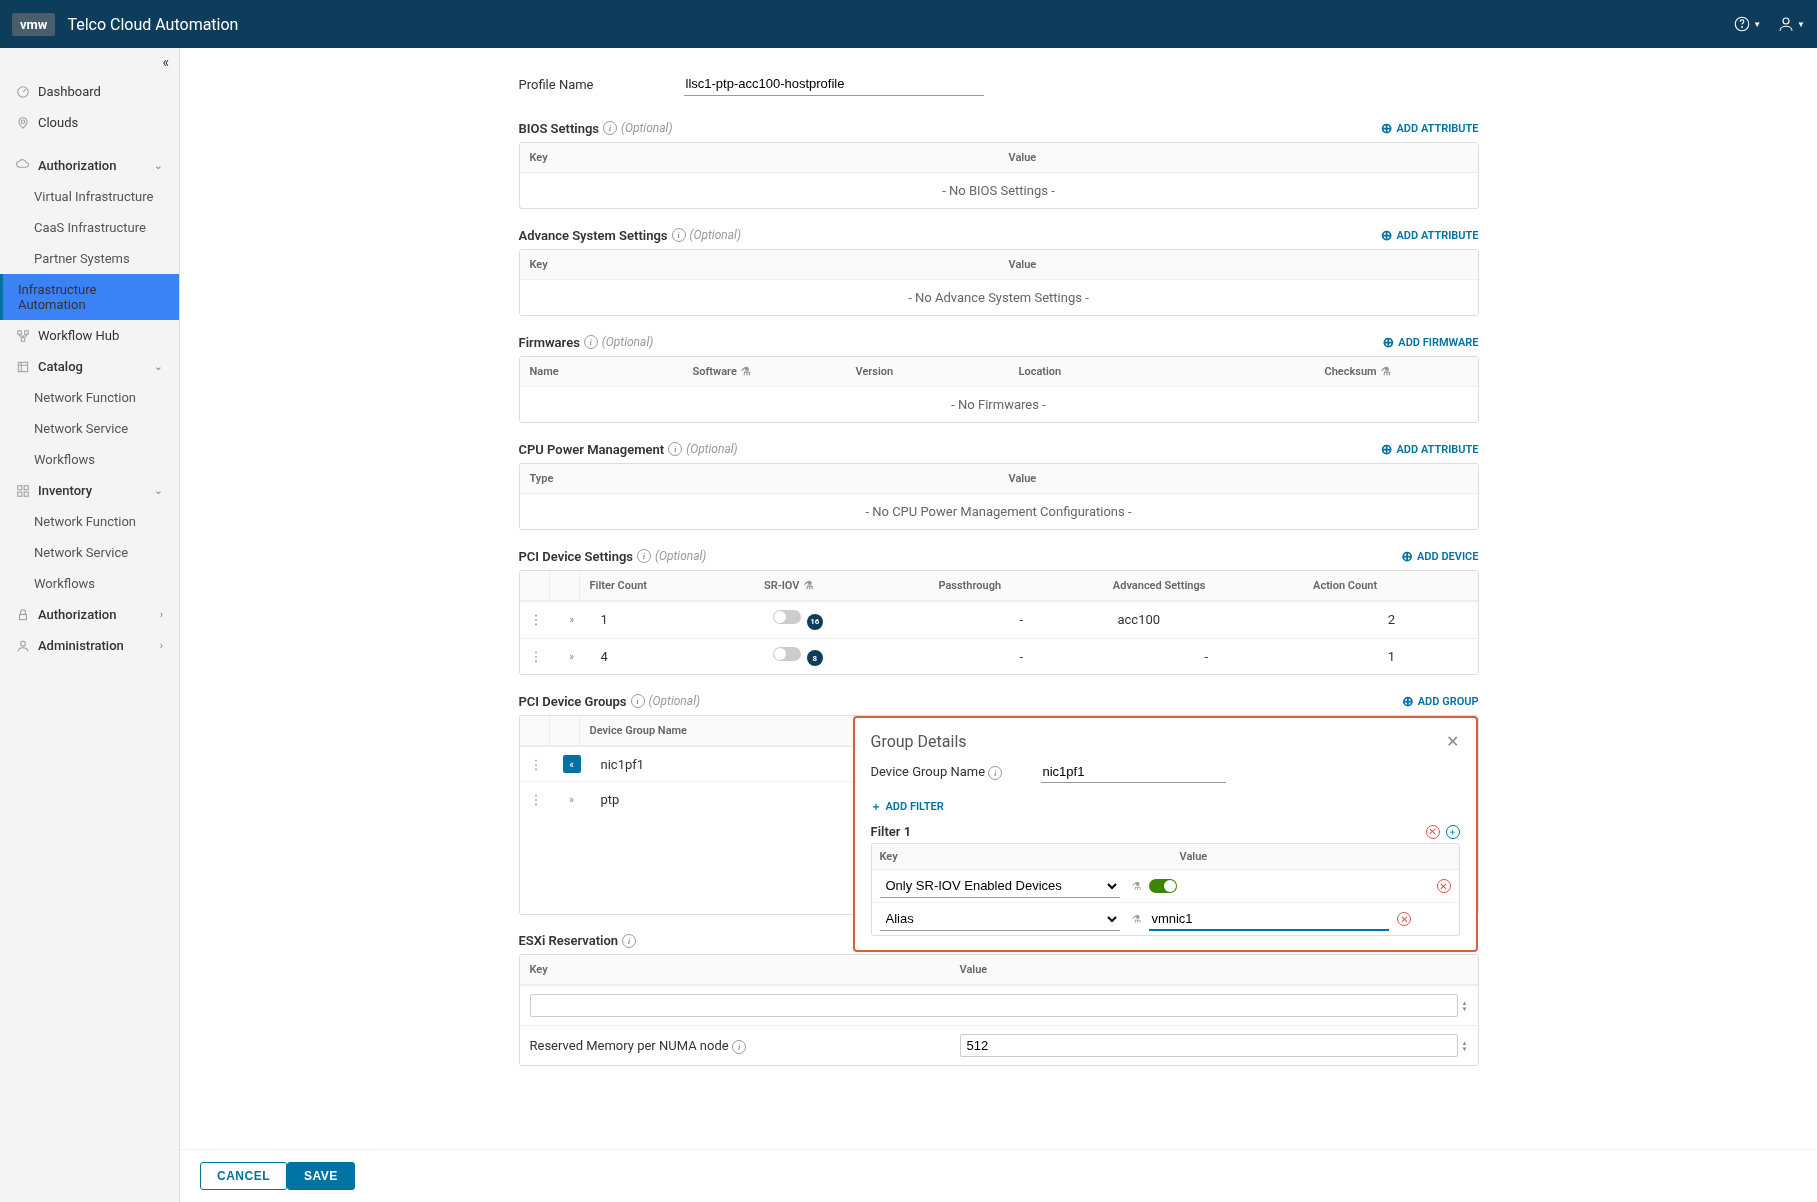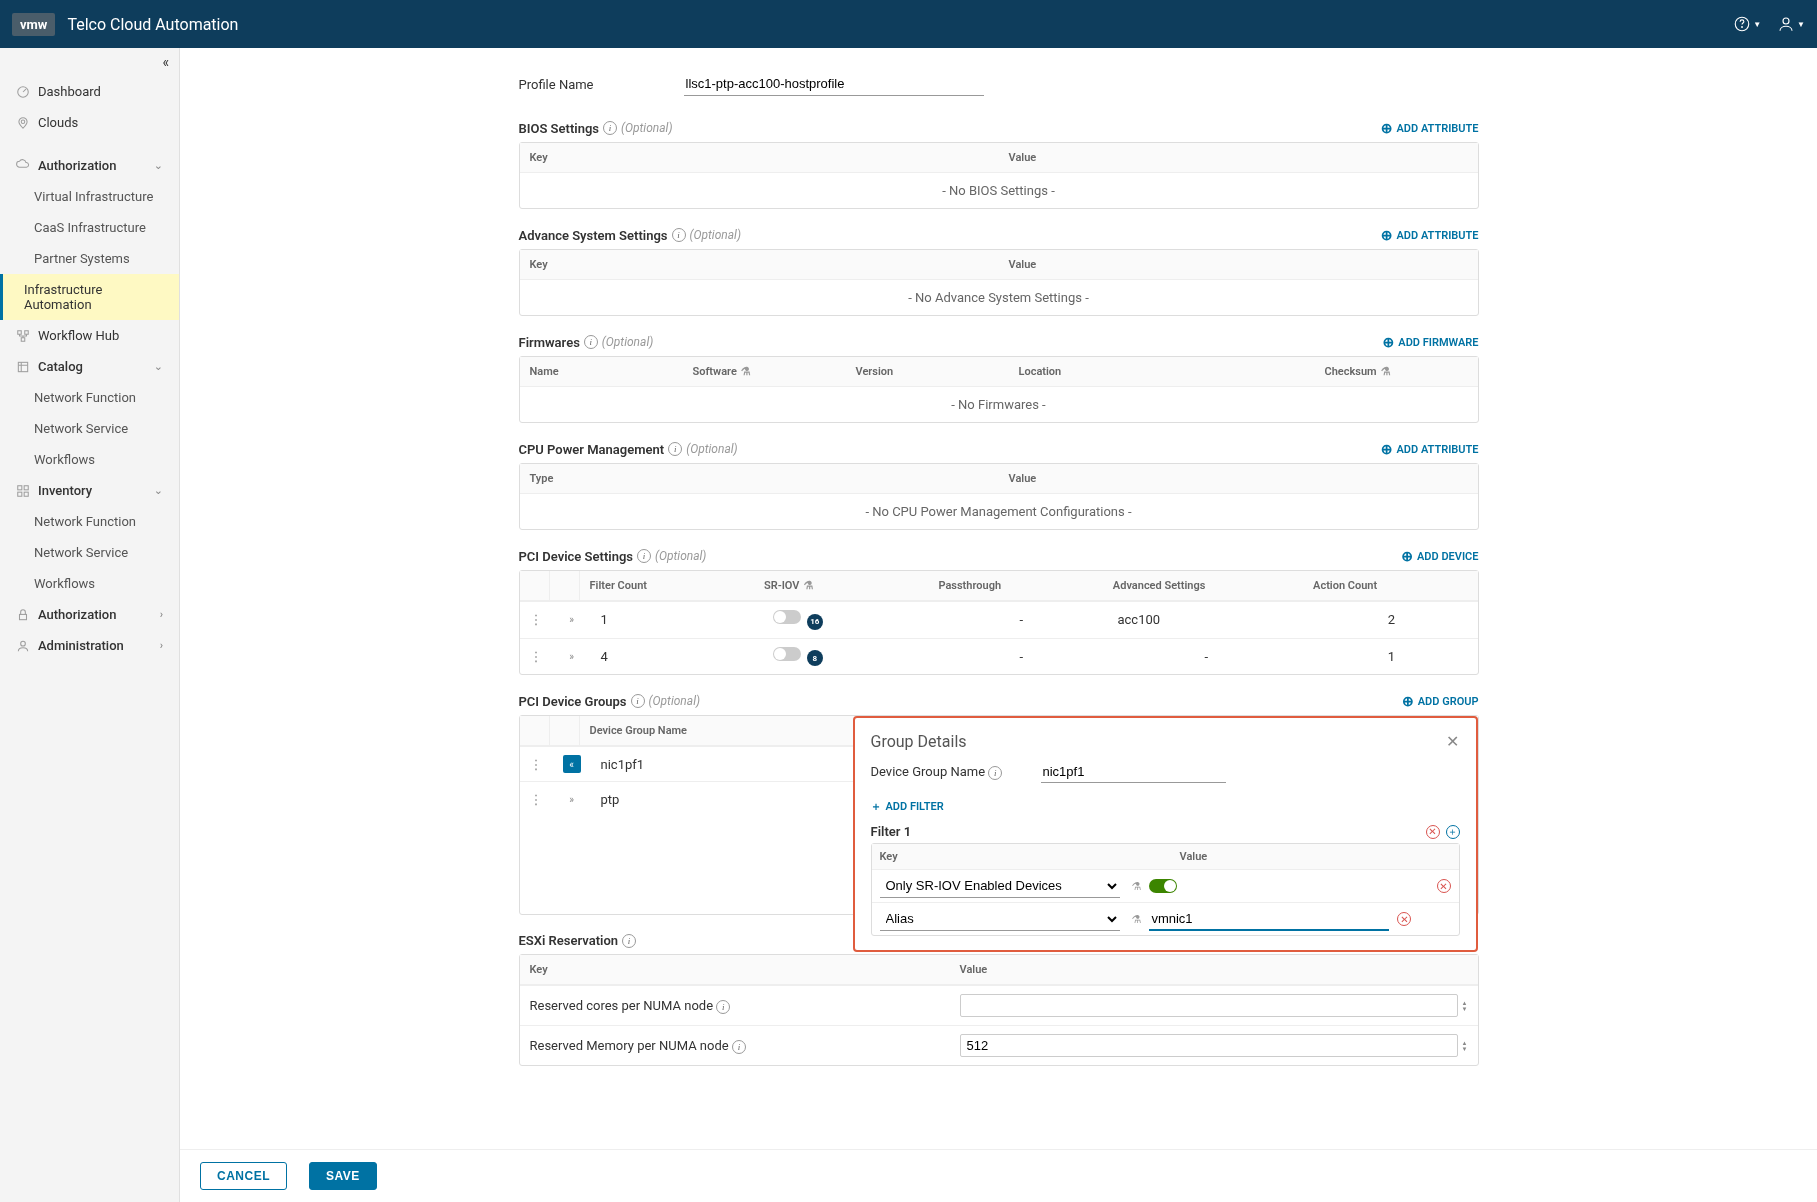--- a/index.html
+++ b/index.html
@@ -7,21 +7,21 @@
 .header { background: #0e3d5c; color: #fff; height: 48px; display: flex; align-items: center; padding: 0 12px; }
 .header .logo { background: #4a5d6a; padding: 4px 8px; font-weight: bold; font-size: 13px; border-radius: 2px; margin-right: 12px; }
 .header .title { font-size: 16px; font-weight: 400; }
 .header .right { margin-left: auto; display: flex; align-items: center; gap: 16px; }
 .layout { display: flex; height: calc(100vh - 48px); }
 .sidebar { width: 180px; background: #f4f4f4; border-right: 1px solid #e0e0e0; overflow-y: auto; position: relative; }
 .sidebar .collapse { text-align: right; padding: 6px 10px; color: #333; font-size: 14px; cursor: pointer; }
 .sidebar .nav-item { display: flex; align-items: center; padding: 8px 16px; cursor: pointer; gap: 8px; color: #333; }
 .sidebar .nav-item.group { font-weight: 500; justify-content: space-between; }
 .sidebar .nav-item.sub { padding-left: 34px; color: #555; font-weight: 400; }
-.sidebar .nav-item.active { background: #fef9c3; border-left: 3px solid #0072a3; padding-left: 21px; color: #333; }
+.sidebar .nav-item.active { background: #3b82f6; border-left: 3px solid #0072a3; padding-left: 15px; color: #333; }
 .sidebar .nav-item .icn { width: 14px; height: 14px; opacity: 0.6; flex-shrink: 0; }
 .sidebar .chev { font-size: 11px; color: #888; }
 .main { flex: 1; overflow-y: auto; padding: 0 0 80px 0; background: #fff; position: relative; }
 .content { max-width: 960px; margin: 0 auto; padding: 24px 0; }
 .form-row { display: flex; align-items: center; margin-bottom: 24px; }
 .form-row .lbl { width: 165px; font-size: 13px; color: #333; }
 .form-row input.uline { border: none; border-bottom: 1px solid #999; padding: 4px 2px; width: 300px; font-size: 13px; outline: none; }
 .section-hd { display: flex; align-items: center; margin: 4px 0 6px 0; }
 .section-hd .stitle { font-weight: 600; font-size: 13px; }
 .section-hd .info { margin: 0 4px; }
@@ -56,21 +56,21 @@
 .panel .filter-hd .actions { margin-left: auto; display: flex; gap: 6px; }
 .panel .ftable { border: 1px solid #ddd; border-radius: 3px; }
 .panel .ftable .fhead { display: flex; background: #fafafa; font-size: 11px; color: #666; font-weight: 600; }
 .panel .ftable .fth { padding: 6px 8px; }
 .panel .ftable .frow { display: flex; align-items: center; border-top: 1px solid #eee; padding: 4px 8px; gap: 8px; }
 .panel select.uline { border: none; border-bottom: 1px solid #999; padding: 3px 2px; width: 240px; font-size: 13px; background: transparent; }
 .panel input.valinput { border: none; border-bottom: 2px solid #0072a3; padding: 3px 2px; width: 240px; font-size: 13px; outline: none; }
 .circle-icon { width: 14px; height: 14px; border-radius: 50%; display: inline-flex; align-items: center; justify-content: center; font-size: 10px; cursor: pointer; }
 .circle-icon.red { border: 1px solid #d9534f; color: #d9534f; }
 .circle-icon.blue { border: 1px solid #0072a3; color: #0072a3; }
-.footer { position: fixed; bottom: 0; left: 180px; right: 0; background: #fff; border-top: 1px solid #eee; padding: 12px 20px; display: flex; gap: 22px; }
+.footer { position: fixed; bottom: 0; left: 180px; right: 0; background: #fff; border-top: 1px solid #eee; padding: 12px 20px; display: flex; gap: 0; }
 .btn { padding: 6px 16px; font-size: 12px; font-weight: 600; border-radius: 3px; cursor: pointer; letter-spacing: 0.5px; }
 .btn.primary { background: #0072a3; color: #fff; border: 1px solid #0072a3; }
 .btn.secondary { background: #fff; color: #0072a3; border: 1px solid #0072a3; }
 .esxi input.numinput { border: 1px solid #ccc; border-radius: 2px; padding: 3px 6px; width: 100%; font-size: 13px; }
 .spinner { display: flex; flex-direction: column; margin-left: 4px; }
 .spinner span { font-size: 6px; color: #888; line-height: 6px; cursor: pointer; }
 </style>
 </head>
 <body>
 
@@ -376,21 +376,20 @@
       <div class="section-hd">
         <span class="stitle">ESXi Reservation</span>
         <span class="info-i info">i</span>
       </div>
       <div class="table esxi">
         <div class="thead">
             <div class="th" style="flex:0 0 430px">Key</div>
             <div class="th">Value</div>
           </div>
         <div class="trow">
-          <div class="td" style="flex:0 0 430px"><span>Reserved cores per NUMA node</span> <span class="info-i">i</span></div>
           <div class="td" style="display:flex;align-items:center;">
               <input class="numinput" style="">
               <div class="spinner">
                 <span>▲</span>
                 <span>▼</span>
               </div>
             </div>
         </div>
         <div class="trow">
           <div class="td" style="flex:0 0 430px"><span>Reserved Memory per NUMA node</span> <span class="info-i">i</span></div>

